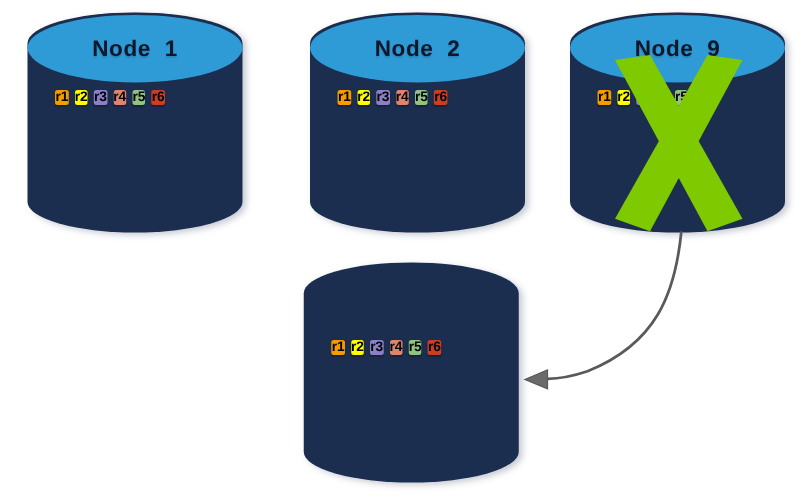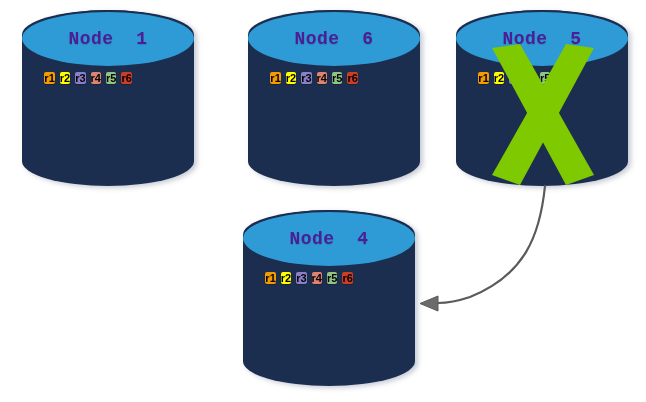--- a/index.html
+++ b/index.html
@@ -42,27 +42,26 @@
     height: 56px;
     background: #2e9bd6;
     border-radius: 50% / 50%;
     border-top: 2px solid #1c2e4f;
     box-sizing: border-box;
     display: flex;
     align-items: center;
     justify-content: center;
   }
   .node-title {
-    color: #4c1d95;
+    color: #0f172a;
     font-size: 18px;
     font-weight: bold;
     letter-spacing: 0.5px;
     white-space: pre;
     text-shadow: 0 1px 1px rgba(0,0,0,0.12);
-    font-family: Liberation Mono, monospace;
   }
   .rows {
     position: absolute;
     left: 13%;
     right: 13%;
     top: 62px;
     display: flex;
     flex-direction: row;
     gap: 5px;
   }
@@ -107,58 +106,55 @@
       <div class="row-bar" style="background:#8b7fc7;">r3</div>
       <div class="row-bar" style="background:#de8370;">r4</div>
       <div class="row-bar" style="background:#91c482;">r5</div>
       <div class="row-bar" style="background:#cc3d26;">r6</div>
     </div>
   </div>
 
   <div class="node" style="left:248px; top:10px; width:172px; height:176px;">
     <div class="node-body"></div>
     <div class="node-top">
-      <span class="node-title">Node  6</span>
+      <span class="node-title">Node  2</span>
     </div>
     <div class="rows">
       <div class="row-bar" style="background:#f59b00;">r1</div>
       <div class="row-bar" style="background:#ffff00;">r2</div>
       <div class="row-bar" style="background:#8b7fc7;">r3</div>
       <div class="row-bar" style="background:#de8370;">r4</div>
       <div class="row-bar" style="background:#91c482;">r5</div>
       <div class="row-bar" style="background:#cc3d26;">r6</div>
     </div>
   </div>
 
   <div class="node" style="left:456px; top:10px; width:172px; height:176px;">
     <div class="node-body"></div>
     <div class="node-top">
-      <span class="node-title">Node  5</span>
+      <span class="node-title">Node  9</span>
     </div>
     <div class="rows">
       <div class="row-bar" style="background:#f59b00;">r1</div>
       <div class="row-bar" style="background:#ffff00;">r2</div>
       <div class="row-bar" style="background:#8b7fc7;">r3</div>
       <div class="row-bar" style="background:#de8370;">r4</div>
       <div class="row-bar" style="background:#91c482;">r5</div>
       <div class="row-bar" style="background:#cc3d26;">r6</div>
     </div>
     <svg class="x-mark" style="left:32px; top:34px;" width="110" height="145" viewBox="0 0 110 145">
       <g fill="#7ec900">
         <polygon points="4,4 32,0 106,131 78,141"></polygon>
         <polygon points="106,4 78,0 4,131 32,141"></polygon>
       </g>
     </svg>
   </div>
 
   <div class="node" style="left:243px; top:210px; width:172px; height:176px;">
     <div class="node-body"></div>
-    <div class="node-top">
-      <span class="node-title">Node  4</span>
-    </div>
     <div class="rows">
       <div class="row-bar" style="background:#f59b00;">r1</div>
       <div class="row-bar" style="background:#ffff00;">r2</div>
       <div class="row-bar" style="background:#8b7fc7;">r3</div>
       <div class="row-bar" style="background:#de8370;">r4</div>
       <div class="row-bar" style="background:#91c482;">r5</div>
       <div class="row-bar" style="background:#cc3d26;">r6</div>
     </div>
   </div>
 

